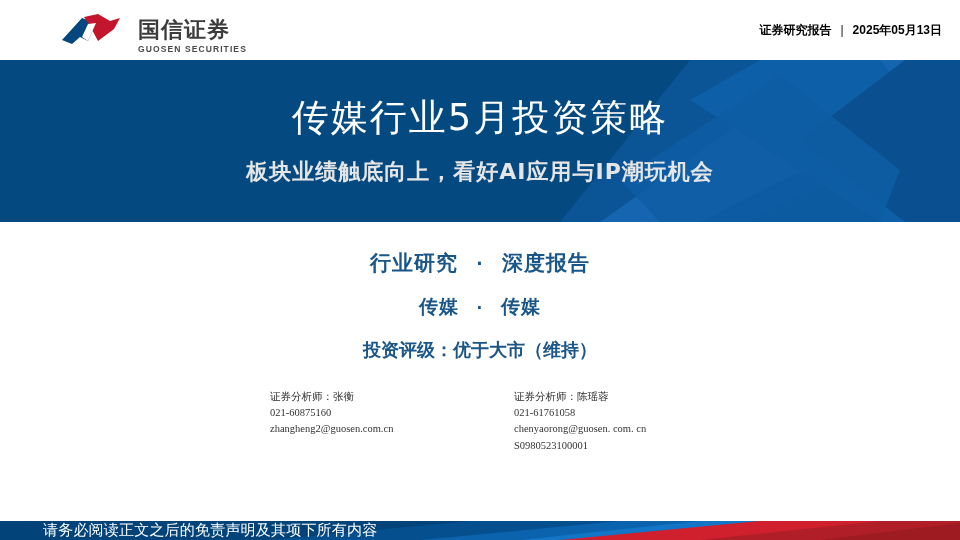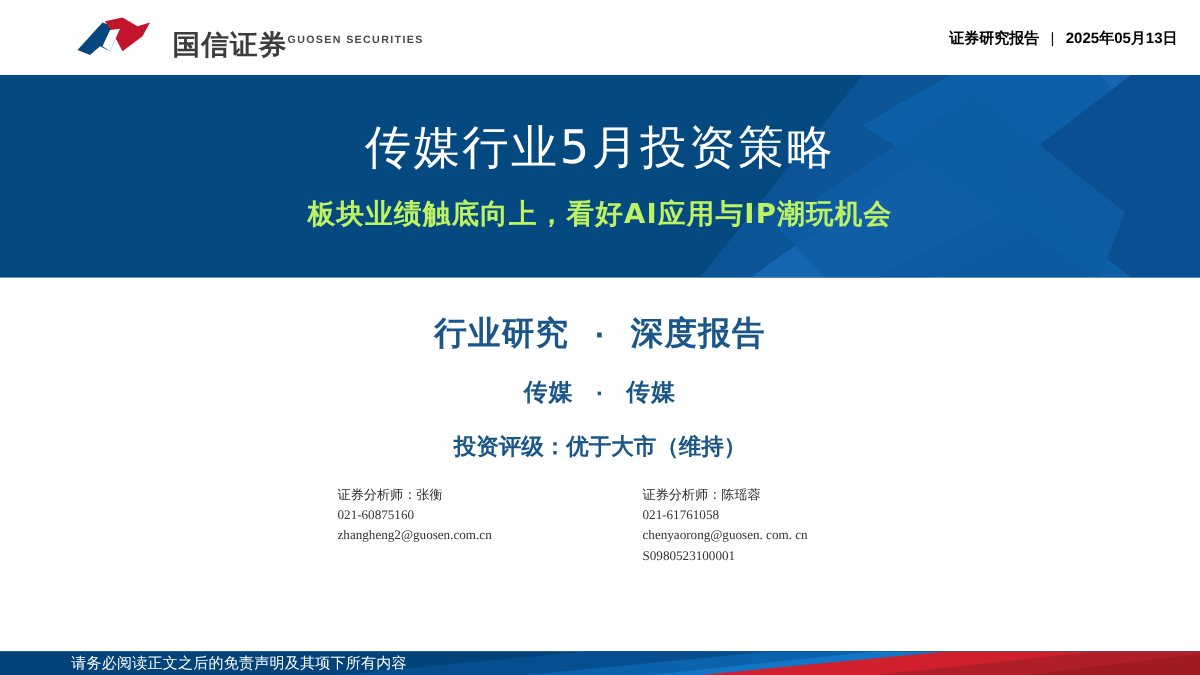--- a/index.html
+++ b/index.html
@@ -31,20 +31,21 @@
     margin-left: 58px;
   }
   .logo-mark {
     width: 74px;
     height: 40px;
     flex: none;
   }
   .logo-text {
     margin-left: 6px;
     display: flex;
+    flex-direction: column;
     justify-content: flex-end;
     margin-top: 12px;
   }
   .logo-cn {
     font-family: "Liberation Sans", "DejaVu Sans", sans-serif;
     font-size: 22px;
     font-weight: bold;
     color: #3c3c3c;
     letter-spacing: 1px;
     line-height: 1.05;
@@ -100,21 +101,21 @@
   .banner-title {
     color: #ffffff;
     font-size: 37px;
     font-weight: normal;
     letter-spacing: 2px;
     font-family: "DejaVu Sans", "Liberation Sans", sans-serif;
     text-align: center;
     line-height: 1.15;
   }
   .banner-subtitle {
-    color: #bef264;
+    color: #e5e5e5;
     font-size: 22px;
     font-weight: bold;
     letter-spacing: 1px;
     margin-top: 20px;
     font-family: "DejaVu Sans", "Liberation Sans", sans-serif;
     text-align: center;
     line-height: 1.2;
   }
 
   
@@ -126,21 +127,21 @@
     flex-direction: column;
     align-items: center;
   }
   .meta-line {
     color: #1A5687;
     font-weight: bold;
     font-family: "DejaVu Sans", "Liberation Sans", sans-serif;
     text-align: center;
   }
   .meta-line1 {
-    font-size: 26px;
+    font-size: 21px;
     margin-top: 27px;
     letter-spacing: 1px;
   }
   .meta-line2 {
     font-size: 19px;
     margin-top: 17px;
     letter-spacing: 1px;
   }
   .meta-line3 {
     font-size: 18px;
@@ -188,26 +189,26 @@
     overflow: hidden;
     background: #044A80;
   }
   .footer-deco {
     position: absolute;
     left: 0; top: 0;
     width: 960px; height: 19px;
   }
   .footer-text {
     position: absolute;
-    left: 57px; top: 0;
+    left: 43px; top: 0;
     height: 19px;
     display: flex;
     align-items: center;
     color: #ffffff;
-    font-size: 12px;
+    font-size: 15px;
     font-family: Liberation Mono, monospace;
     letter-spacing: 0.2px;
     z-index: 3;
   }
 </style>
 </head>
 <body>
 
 <div class="header">
 

